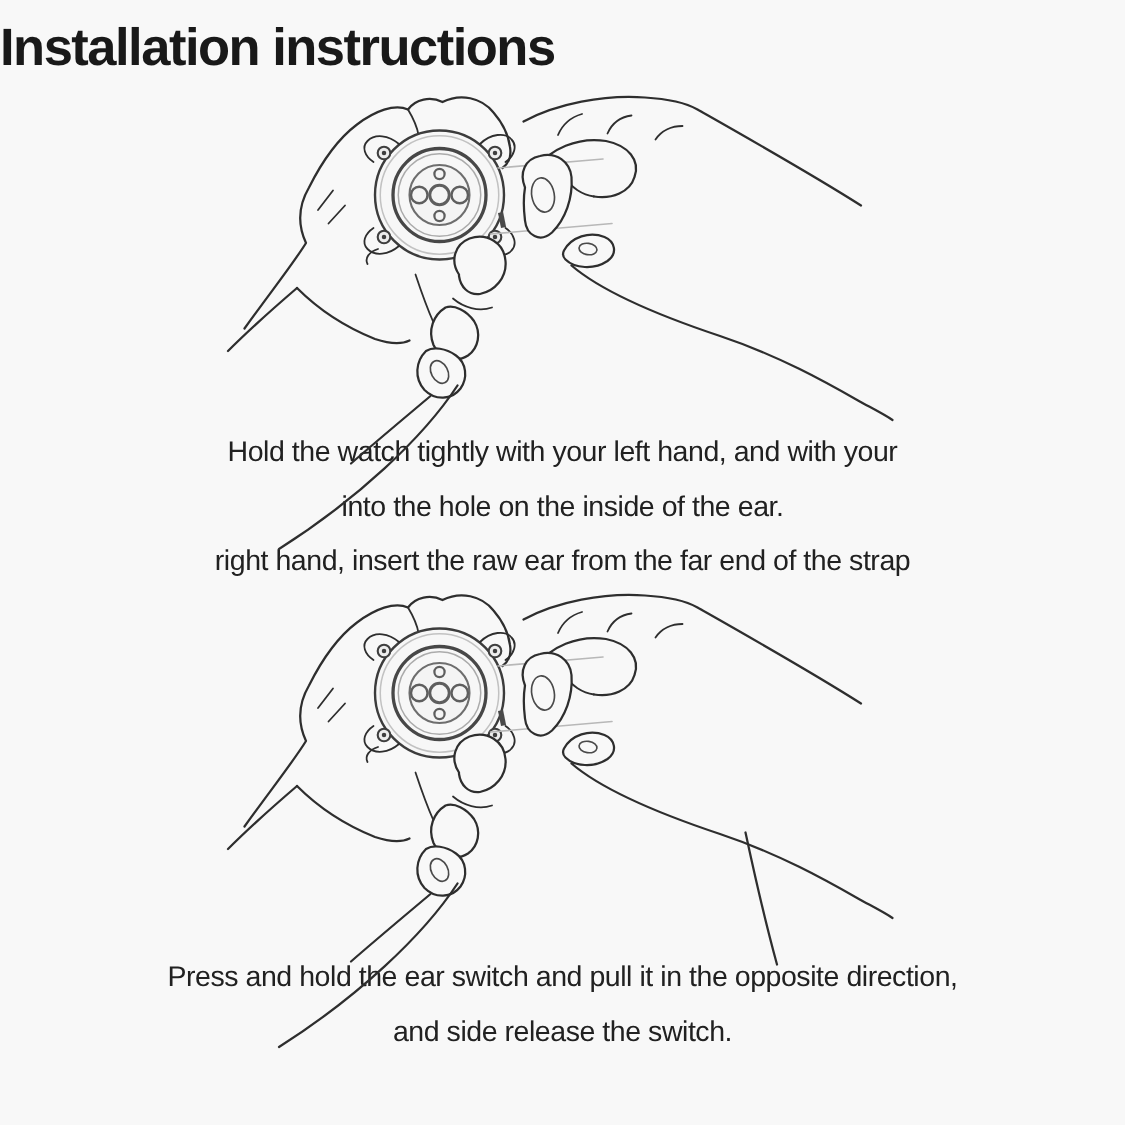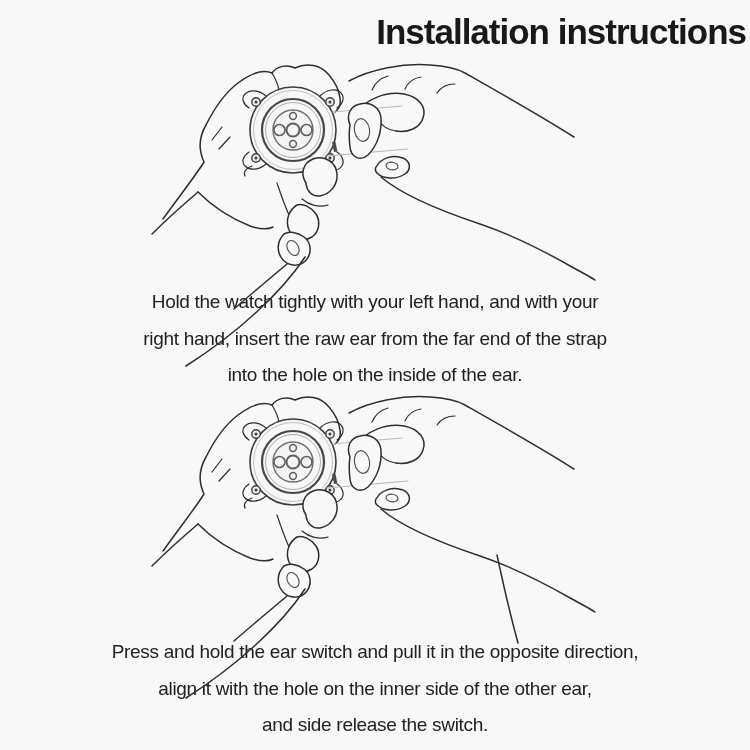--- a/index.html
+++ b/index.html
@@ -5,21 +5,21 @@
   html,body{margin:0;padding:0;}
   body{
     width:750px;height:750px;overflow:hidden;
     background:#f8f8f8;
     font-family:"Liberation Sans","DejaVu Sans",sans-serif;
     position:relative;
   }
   .canvas{position:absolute;inset:0;width:750px;height:750px;}
   .page-title{
     position:absolute;top:12px;left:0;width:746px;
-    text-align:right;margin:0;
+    text-align:left;margin:0;
     font-size:35px;font-weight:700;letter-spacing:-1px;
     color:#191919;
   }
   .caption{
     position:absolute;left:0;width:750px;
     text-align:center;
     font-size:19px;letter-spacing:-0.3px;
     color:#212121;line-height:36.5px;
   }
   .caption-1{top:284px;}
@@ -38,27 +38,26 @@
 </style>
 </head>
 <body>
 
 <div class="canvas">
 
   <h1 class="page-title">Installation instructions</h1>
 
   <div class="caption caption-1">
     <div>Hold the watch tightly with your left hand, and with your</div>
+    <div>into the hole on the inside of the ear.</div>
     <div>right hand, insert the raw ear from the far end of the strap</div>
-    <div>into the hole on the inside of the ear.</div>
   </div>
 
   <div class="caption caption-2">
     <div>Press and hold the ear switch and pull it in the opposite direction,</div>
-    <div>align it with the hole on the inner side of the other ear,</div>
     <div>and side release the switch.</div>
   </div>
 
   <svg width="0" height="0" style="position:absolute" aria-hidden="true">
     <defs>
       <symbol id="hands-watch" viewBox="0 0 750 340">
 
         <g>
           <path class="ln" d="M163,167 C181,142 196,123 204,110 C198,97 199,85 206,73 C215,55 226,40 238,31 C250,22 263,17 272,21 C277,14 287,12 295,16 C307,10 321,13 329,23 C335,30 339,38 340,46 C341,52 339,57 335,60"></path>
           <path class="ln-thin" d="M272,21 C275,26 278,32 279,38"></path>

